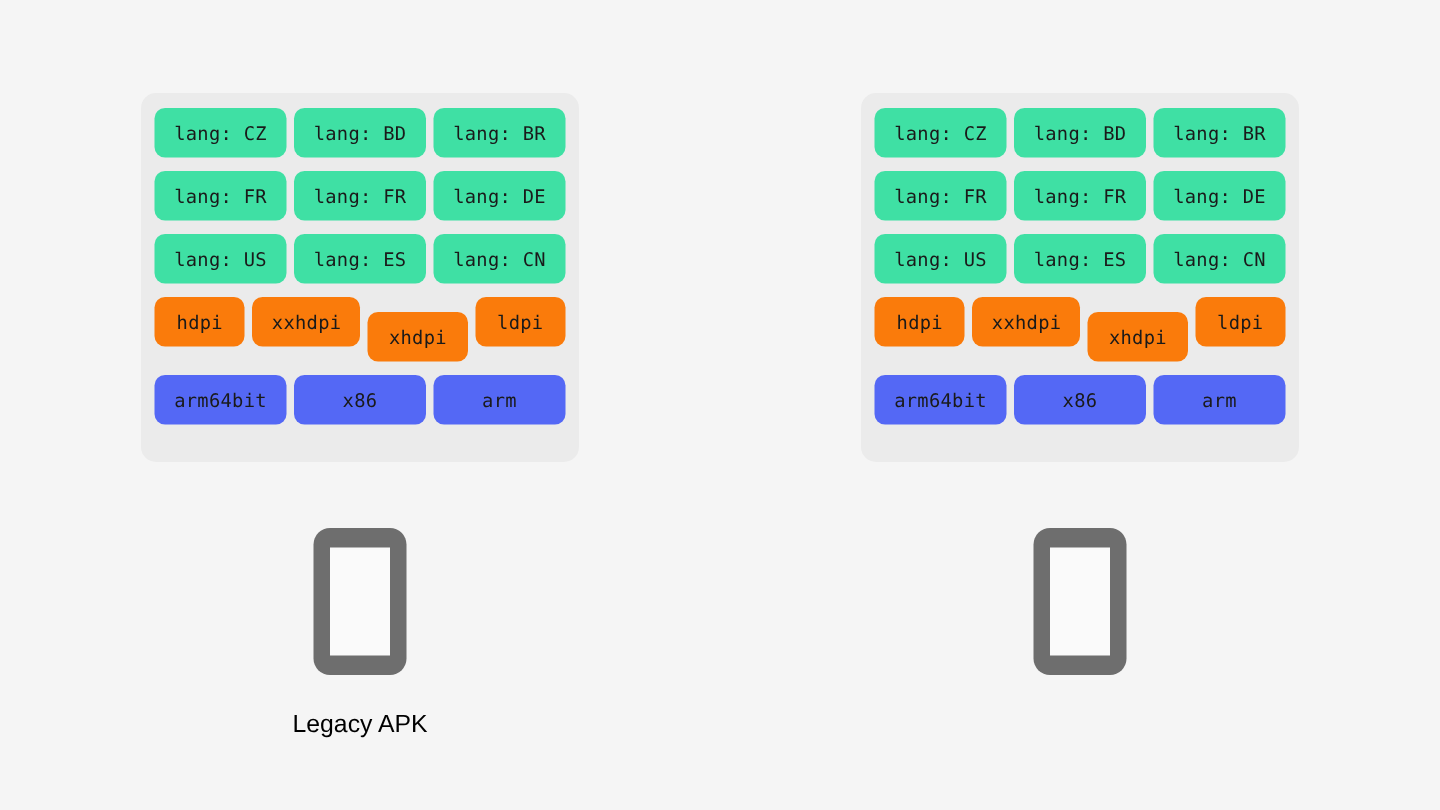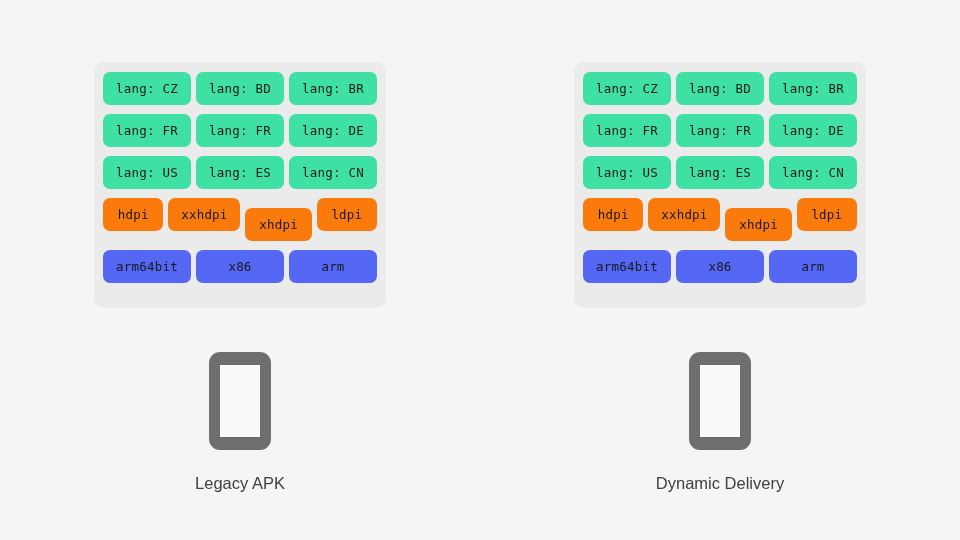--- a/index.html
+++ b/index.html
@@ -90,21 +90,21 @@
     box-sizing: border-box;
   }
   .phone-screen {
     width: 40px;
     height: 72px;
     background: #fafafa;
   }
   .device-label {
     margin-top: 24px;
     font-size: 16.5px;
-    color: #404040;
+    color: #000000;
     font-family: "Liberation Sans", sans-serif;
     white-space: nowrap;
   }
 </style>
 </head>
 <body>
 
 <div class="stage">
 
   <div class="column left">
@@ -187,18 +187,17 @@
         <div class="chip abi">x86</div>
         <div class="chip abi">arm</div>
       </div>
 
     </div>
 
     <div class="device-block">
       <div class="phone">
         <div class="phone-screen"></div>
       </div>
-      <div class="device-label">Dynamic Delivery</div>
     </div>
 
   </div>
 
 </div>
 
 </body></html>

